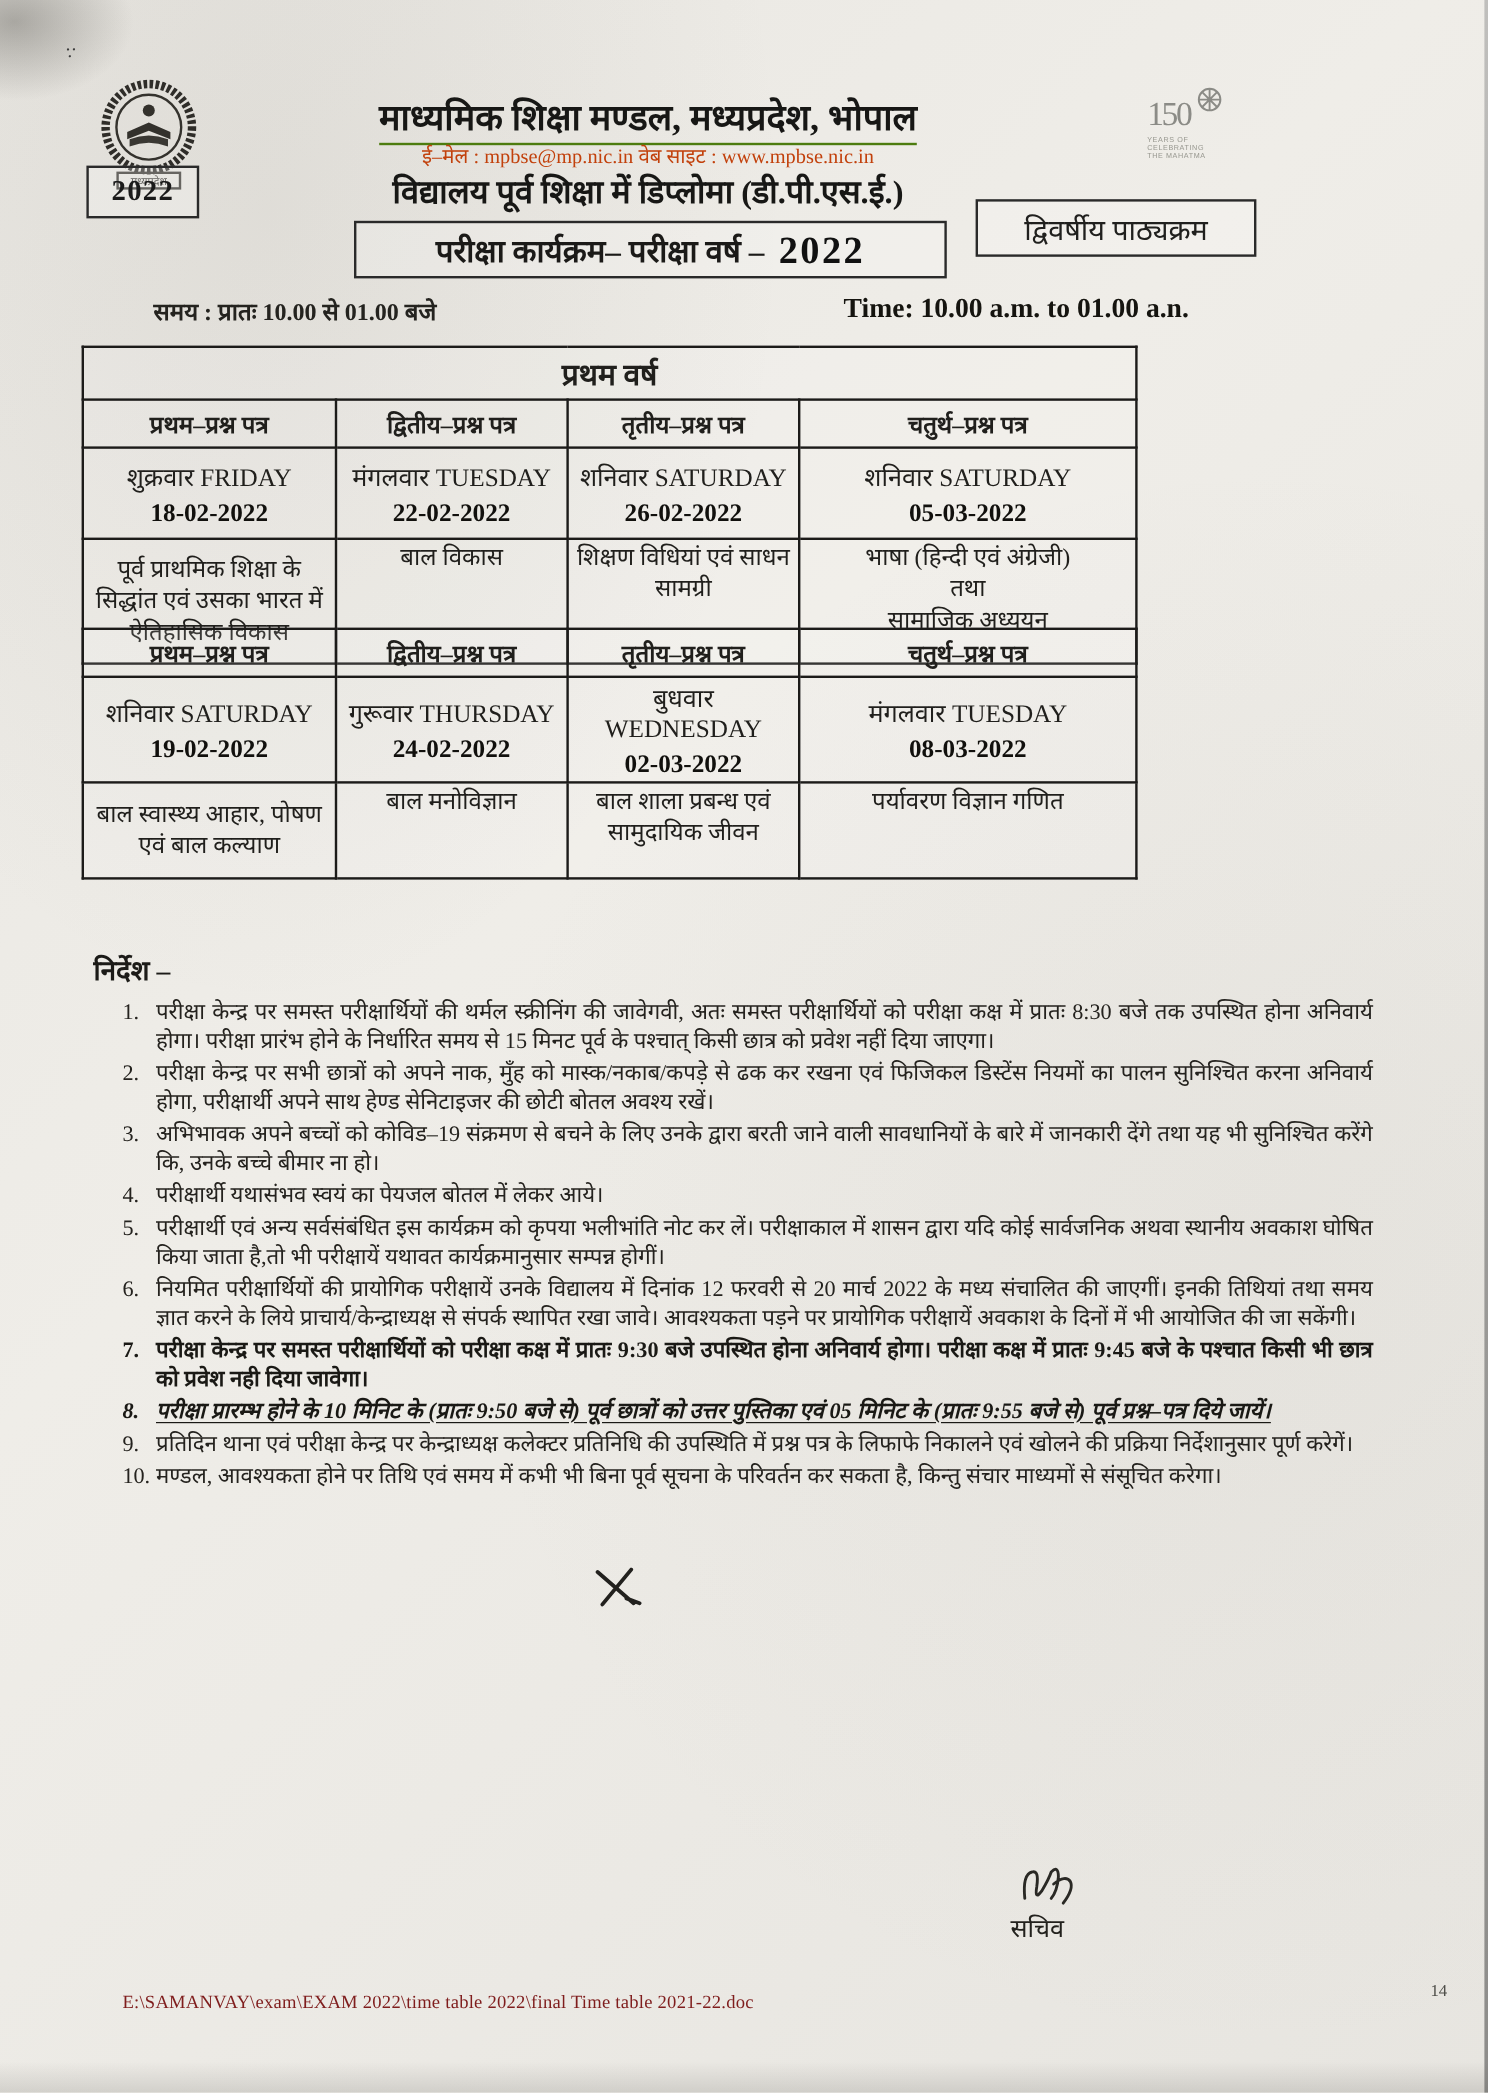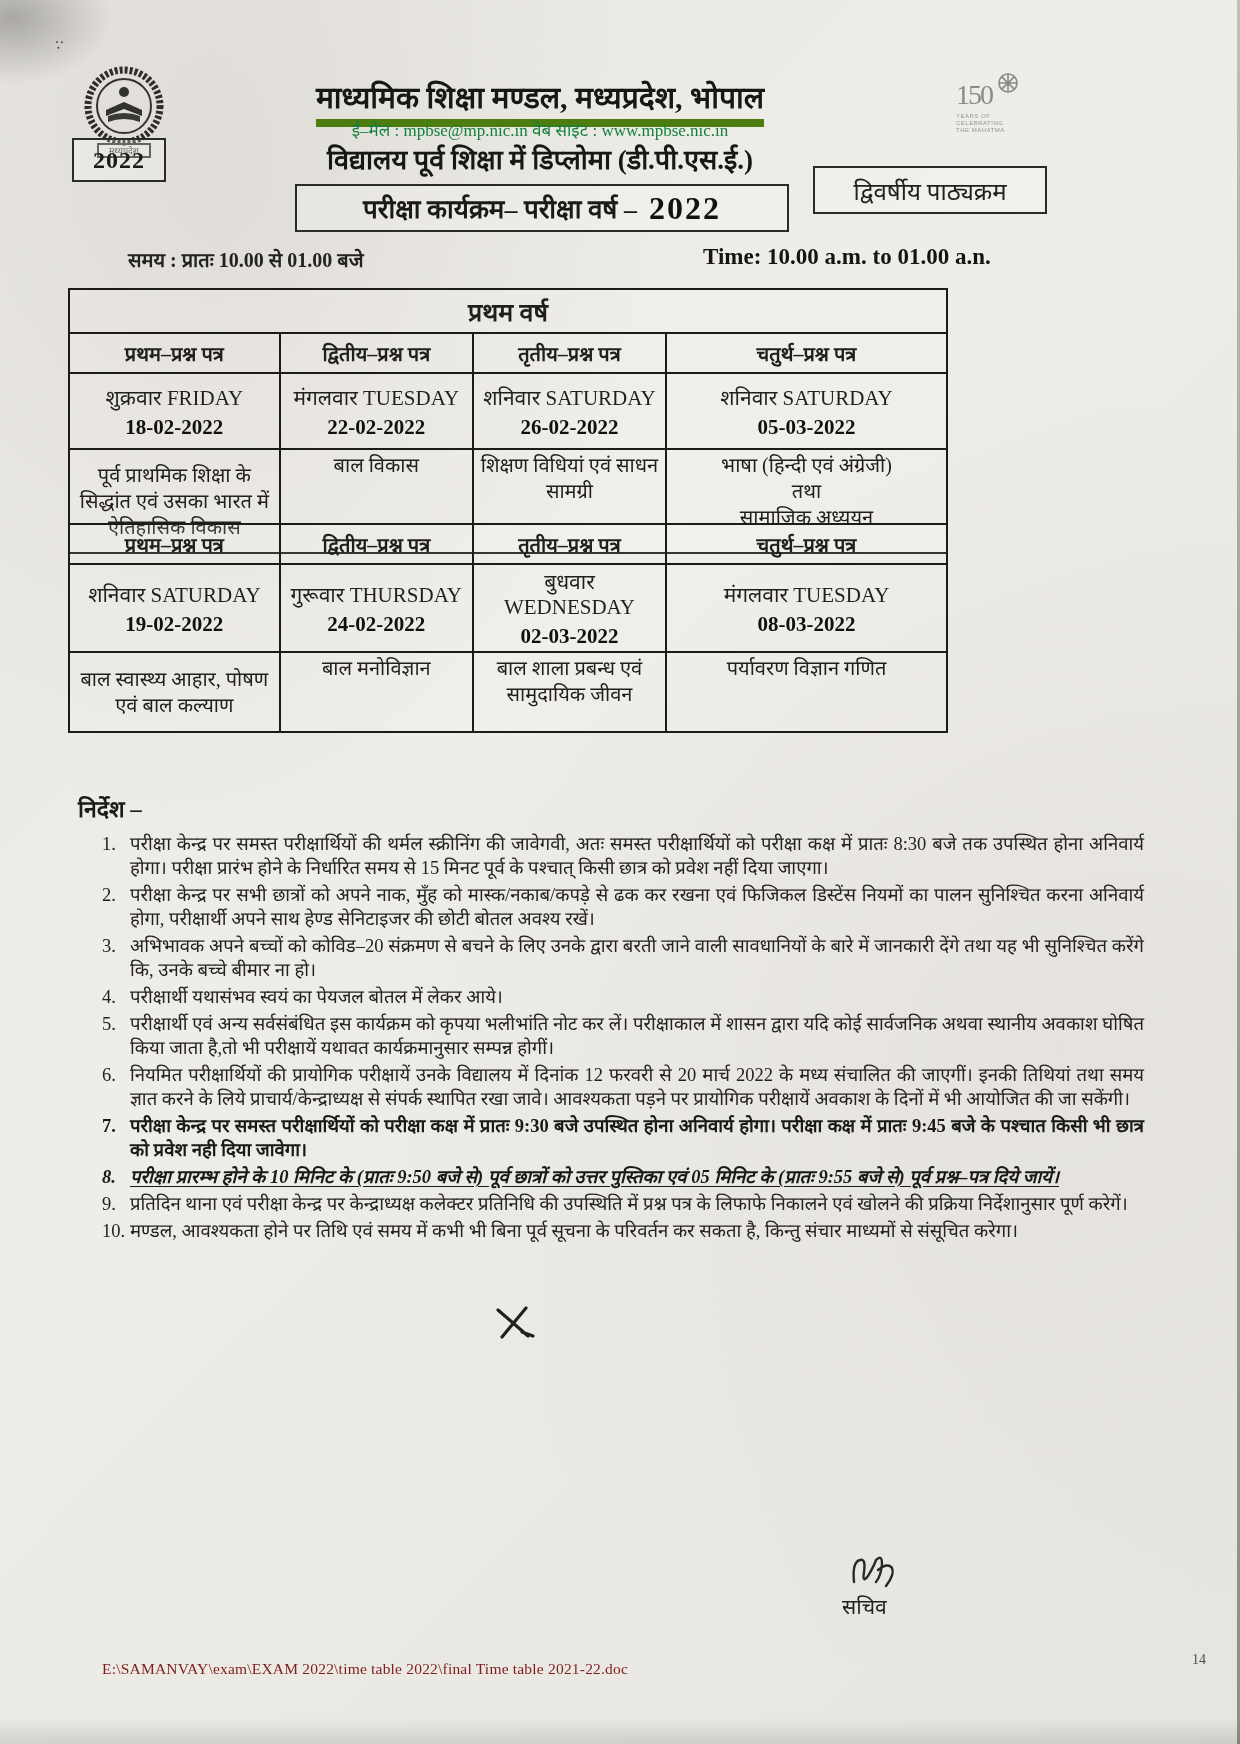--- a/index.html
+++ b/index.html
@@ -22,22 +22,22 @@
   .pen-dots{position:absolute;left:55px;top:34px;font-size:16px;color:#3a3a3a;transform:rotate(-15deg);}
 
   
   .seal{left:78px;top:66px;width:92px;height:96px;}
   .yearbox{left:72px;top:138px;width:90px;height:40px;border:2px solid #2a2a2a;
     display:flex;align-items:center;justify-content:center;background:rgba(255,255,255,.25);}
   .yearbox span{font-size:24px;font-weight:bold;letter-spacing:1px;color:#1a1a1a;}
 
   
   .org{left:250px;top:76px;width:580px;text-align:center;}
-  .org .t{display:inline-block;font-size:30px;font-weight:bold;border-bottom:8px solid #4d7c0f;padding-bottom:2px;color:#171715;}
-  .contact{left:250px;top:118px;width:580px;text-align:center;font-size:17px;color:#15803d;}
+  .org .t{display:inline-block;font-size:30px;font-weight:bold;border-bottom:2px solid #4d7c0f;padding-bottom:2px;color:#171715;}
+  .contact{left:250px;top:118px;width:580px;text-align:center;font-size:17px;color:#c2410c;}
   .course{left:220px;top:140px;width:640px;text-align:center;font-size:27px;font-weight:bold;color:#171715;}
   .progbox{left:295px;top:184px;width:490px;height:44px;border:2.5px solid #2a2a2a;
     display:flex;align-items:center;justify-content:center;gap:12px;background:rgba(255,255,255,.2);}
   .progbox .p1{font-size:26px;font-weight:bold;color:#1b1a18;}
   .progbox .p2{font-size:32px;font-weight:bold;letter-spacing:2px;color:#111;}
   .biennial{left:813px;top:166px;width:230px;height:44px;border:2px solid #2a2a2a;
     display:flex;align-items:center;justify-content:center;font-size:24px;color:#20201e;background:rgba(255,255,255,.2);}
   .logo150{left:956px;top:72px;width:90px;text-align:left;color:#8b8b86;}
   .logo150 .n{font-size:28px;letter-spacing:-2px;line-height:30px;}
   .logo150 .cap{font-size:6px;letter-spacing:.5px;line-height:7px;margin-top:3px;text-transform:uppercase;color:#97978f;font-family:"Liberation Sans",sans-serif;white-space:pre-line;}
@@ -215,21 +215,21 @@
 सामुदायिक जीवन</td>
     <td class="sub" style="vertical-align:top">पर्यावरण विज्ञान गणित</td>
   </tr>
 </tbody>
   </table>
 
 <div class="abs nir-h">निर्देश –</div>
 <ol class="abs nir">
   <li>परीक्षा केन्द्र पर समस्त परीक्षार्थियों की थर्मल स्क्रीनिंग की जावेगवी, अतः समस्त परीक्षार्थियों को परीक्षा कक्ष में प्रातः 8:30 बजे तक उपस्थित होना अनिवार्य होगा। परीक्षा प्रारंभ होने के निर्धारित समय से 15 मिनट पूर्व के पश्चात् किसी छात्र को प्रवेश नहीं दिया जाएगा।</li>
   <li>परीक्षा केन्द्र पर सभी छात्रों को अपने नाक, मुँह को मास्क/नकाब/कपड़े से ढक कर रखना एवं फिजिकल डिस्टेंस नियमों का पालन सुनिश्चित करना अनिवार्य होगा, परीक्षार्थी अपने साथ हेण्ड सेनिटाइजर की छोटी बोतल अवश्य रखें।</li>
-  <li>अभिभावक अपने बच्चों को कोविड–20 संक्रमण से बचने के लिए उनके द्वारा बरती जाने वाली सावधानियों के बारे में जानकारी देंगे तथा यह भी सुनिश्चित करेंगे कि, उनके बच्चे बीमार ना हो।</li>
+  <li>अभिभावक अपने बच्चों को कोविड–19 संक्रमण से बचने के लिए उनके द्वारा बरती जाने वाली सावधानियों के बारे में जानकारी देंगे तथा यह भी सुनिश्चित करेंगे कि, उनके बच्चे बीमार ना हो।</li>
   <li>परीक्षार्थी यथासंभव स्वयं का पेयजल बोतल में लेकर आये।</li>
   <li>परीक्षार्थी एवं अन्य सर्वसंबंधित इस कार्यक्रम को कृपया भलीभांति नोट कर लें। परीक्षाकाल में शासन द्वारा यदि कोई सार्वजनिक अथवा स्थानीय अवकाश घोषित किया जाता है,तो भी परीक्षायें यथावत कार्यक्रमानुसार सम्पन्न होगीं।</li>
   <li>नियमित परीक्षार्थियों की प्रायोगिक परीक्षायें उनके विद्यालय में दिनांक 12 फरवरी से 20 मार्च 2022 के मध्य संचालित की जाएगीं। इनकी तिथियां तथा समय ज्ञात करने के लिये प्राचार्य/केन्द्राध्यक्ष से संपर्क स्थापित रखा जावे। आवश्यकता पड़ने पर प्रायोगिक परीक्षायें अवकाश के दिनों में भी आयोजित की जा सकेंगी।</li>
   <li class="bold">परीक्षा केन्द्र पर समस्त परीक्षार्थियों को परीक्षा कक्ष में प्रातः 9:30 बजे उपस्थित होना अनिवार्य होगा। परीक्षा कक्ष में प्रातः 9:45 बजे के पश्चात किसी भी छात्र को प्रवेश नही दिया जावेगा।</li>
   <li class="bold underline">परीक्षा प्रारम्भ होने के 10 मिनिट के (प्रातः 9:50 बजे से) पूर्व छात्रों को उत्तर पुस्तिका एवं 05 मिनिट के (प्रातः 9:55 बजे से) पूर्व प्रश्न–पत्र दिये जायें।</li>
   <li>प्रतिदिन थाना एवं परीक्षा केन्द्र पर केन्द्राध्यक्ष कलेक्टर प्रतिनिधि की उपस्थिति में प्रश्न पत्र के लिफाफे निकालने एवं खोलने की प्रक्रिया निर्देशानुसार पूर्ण करेगें।</li>
   <li>मण्डल, आवश्यकता होने पर तिथि एवं समय में कभी भी बिना पूर्व सूचना के परिवर्तन कर सकता है, किन्तु संचार माध्यमों से संसूचित करेगा।</li>
 </ol>
 
 <div class="abs xmark">

